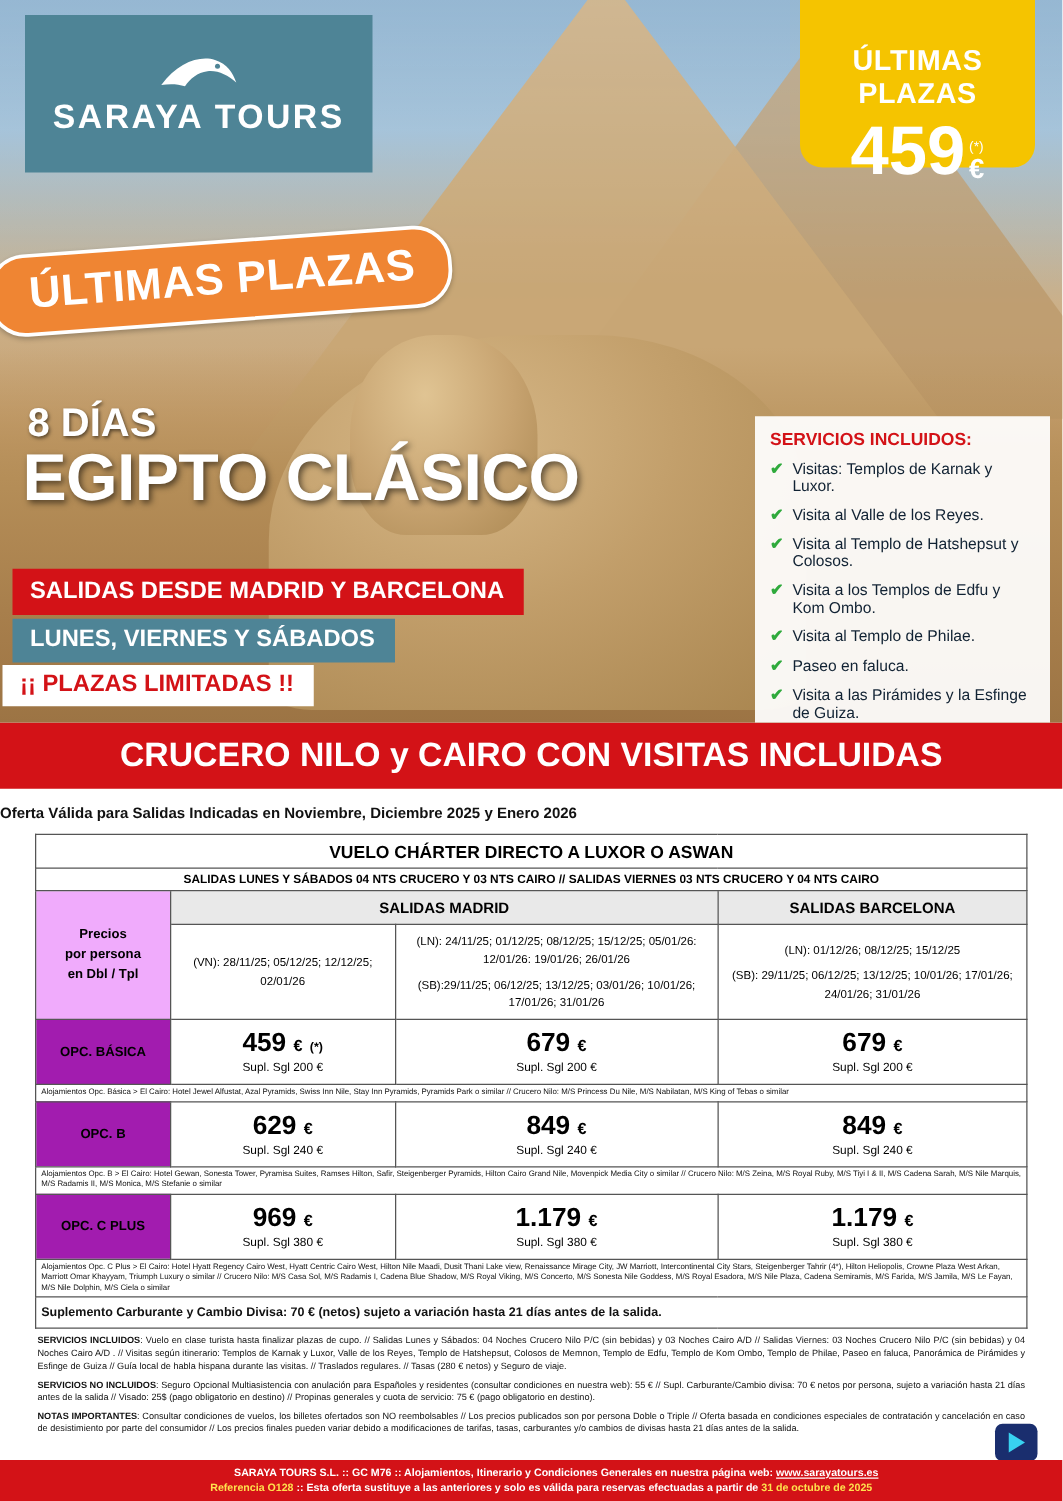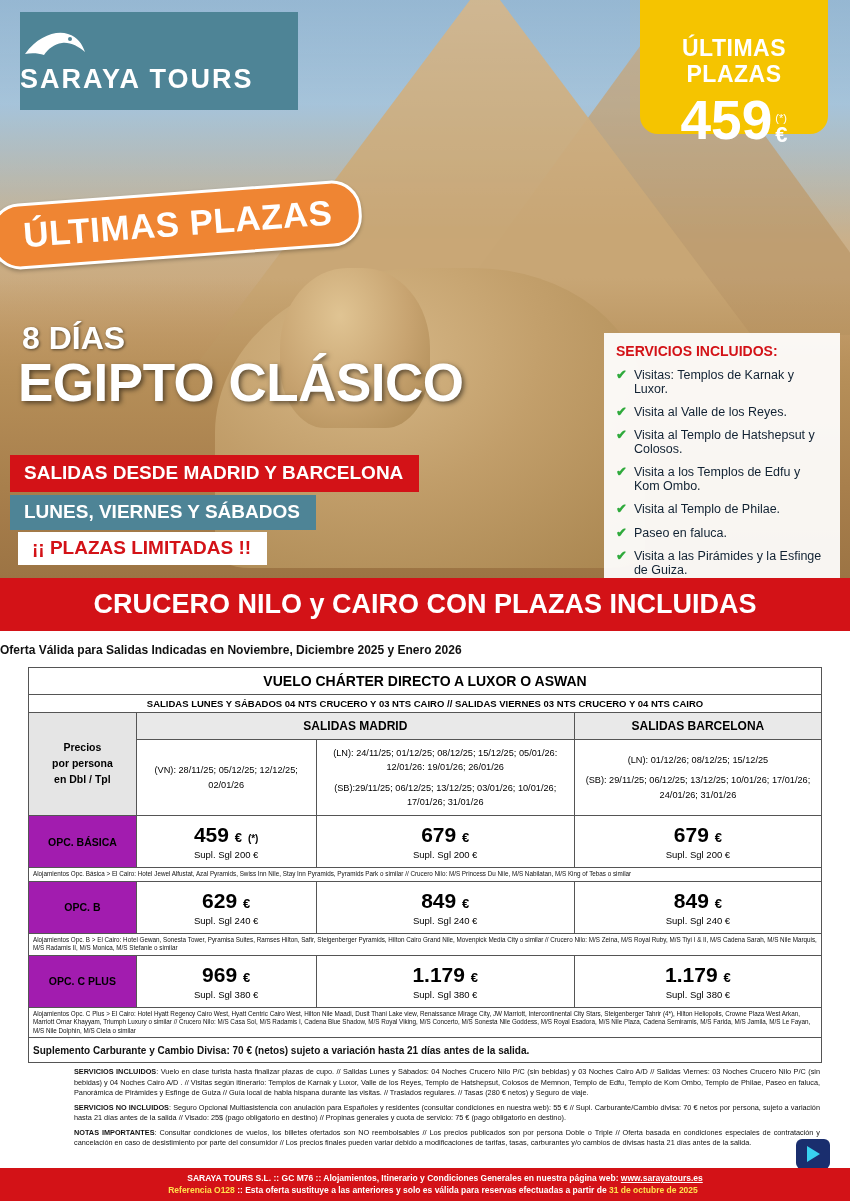--- a/index.html
+++ b/index.html
@@ -56,23 +56,23 @@
   }
   .haze {
     position:absolute; inset:0;
     background: linear-gradient(to bottom, rgba(255,255,255,.18), rgba(255,255,255,0) 40%);
     pointer-events:none;
   }
 
   
   .logo-box {
     position:absolute; left: 20px; top: 12px;
-    width: 278px; height: 98px;
+    width: 278px; height: 126px;
     background: #4e8496;
-    display:flex; flex-direction:column; align-items:flex-start; justify-content:center;
+    display:flex; flex-direction:column; align-items:center; justify-content:center;
   }
   .logo-mark { width: 70px; height: 34px; margin-bottom: 2px; }
   .logo-text {
     color:#fff; font-size: 27px; font-weight: bold; letter-spacing: 2px;
   }
 
   
   .price-badge {
     position:absolute; right: 22px; top: 0;
     width: 188px; height: 134px;
@@ -123,21 +123,21 @@
     font-size: 19px; font-weight:bold;
     padding: 7px 16px 8px 14px;
   }
   .tag-teal {
     position:absolute; left: 10px; top: 495px;
     background:#4e8496; color:#fff;
     font-size: 19px; font-weight:bold;
     padding: 6px 16px 7px 14px;
   }
   .tag-white {
-    position:absolute; left: 18px; top: 532px;
+    position:absolute; left: 2px; top: 532px;
     background:#ffffff; color:#d31217;
     font-size: 19px; font-weight:bold;
     padding: 5px 16px 6px 14px;
   }
 
   
   .services {
     position:absolute; right: 10px; top: 333px;
     width: 236px;
     background: rgba(255,255,255,.93);
@@ -168,39 +168,39 @@
   }
 
   
   .tblwrap { padding: 0 28px; }
   table.main { width: 100%; border-collapse: collapse; }
   table.main td, table.main th { border: 1px solid #555; }
   .hdr-center { text-align:center; font-weight:bold; font-size: 14px; padding: 5px 4px; }
   .sub-center { text-align:center; font-weight:bold; font-size: 9.5px; padding: 3px 4px; }
   .col-hdr { text-align:center; font-weight:bold; font-size: 12px; padding: 6px 4px; background:#e9e9e9; }
   .precios-cell {
-    text-align:center; font-weight:bold; font-size: 10.5px; background:#e5e5e5;
+    text-align:center; font-weight:bold; font-size: 10.5px; background:#f0abfc;
     padding: 6px 4px; line-height:1.5; width: 96px;
   }
   .dates-cell { text-align:center; font-size: 9.2px; padding: 6px 5px; line-height: 1.55; }
   .opt-cell { text-align:center; font-weight:bold; font-size: 10.5px; background:#a21caf; padding: 12px 4px; }
   .price-cell { text-align:center; padding: 7px 4px; }
   .price-cell .big { font-size: 21px; font-weight:bold; }
   .price-cell .big .cur { font-size: 13px; font-weight:bold; }
   .price-cell .ast { font-size: 10px; }
   .price-cell .supl { font-size: 9.5px; margin-top: 2px; }
   .note-row td { font-size: 6.3px; padding: 2px 4px; line-height: 1.35; color:#111; }
 
   .fuel {
     font-size: 10px; font-weight:bold; padding: 7px 4px 6px 4px; color:#111;
   }
 
   
   .fine {
-    padding: 4px 30px 0 30px; font-size: 7.3px; line-height: 1.45; color:#111; text-align: justify; margin-left: 44px;
+    padding: 4px 30px 0 30px; font-size: 7.3px; line-height: 1.45; color:#111; text-align: justify;
   }
   .fine p { margin: 0 0 4px 0; }
   .fine b { font-weight:bold; }
 
   
   .footer {
     position:absolute; left:0; bottom:0; width:850px; background:#d31217; color:#fff;
     padding: 5px 0 6px 0; text-align:center;
   }
   .footer .l1 { font-size: 8.5px; font-weight:bold;padding-left:40px; }
@@ -284,21 +284,21 @@
         </li>
       <li>
           <span class="check">✔</span>
           <span>Visita a las Pirámides y la Esfinge de Guiza.</span>
         </li>
     </ul>
   </div>
 </div>
 
 <div class="redbar">
-  <span>CRUCERO NILO y CAIRO CON PLAZAS INCLUIDAS</span>
+  <span>CRUCERO NILO y CAIRO CON VISITAS INCLUIDAS</span>
 </div>
 
 <div class="validity">Oferta Válida para Salidas Indicadas en Noviembre, Diciembre 2025 y Enero 2026</div>
 
 <div class="tblwrap">
 <table class="main">
   <tbody>
         <tr>
     <td colspan="4" class="hdr-center">VUELO CHÁRTER DIRECTO A LUXOR O ASWAN</td>
   </tr>

